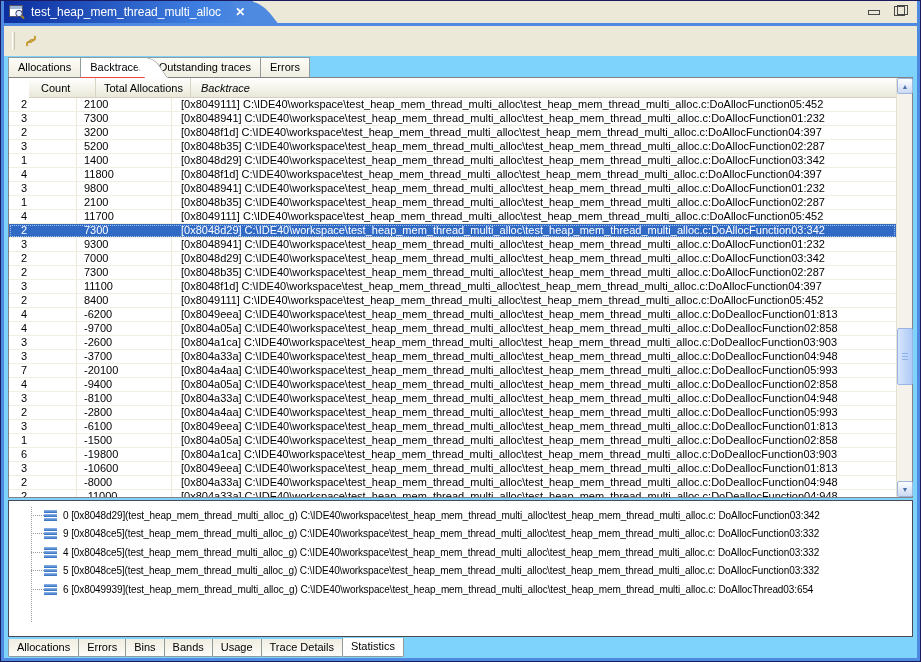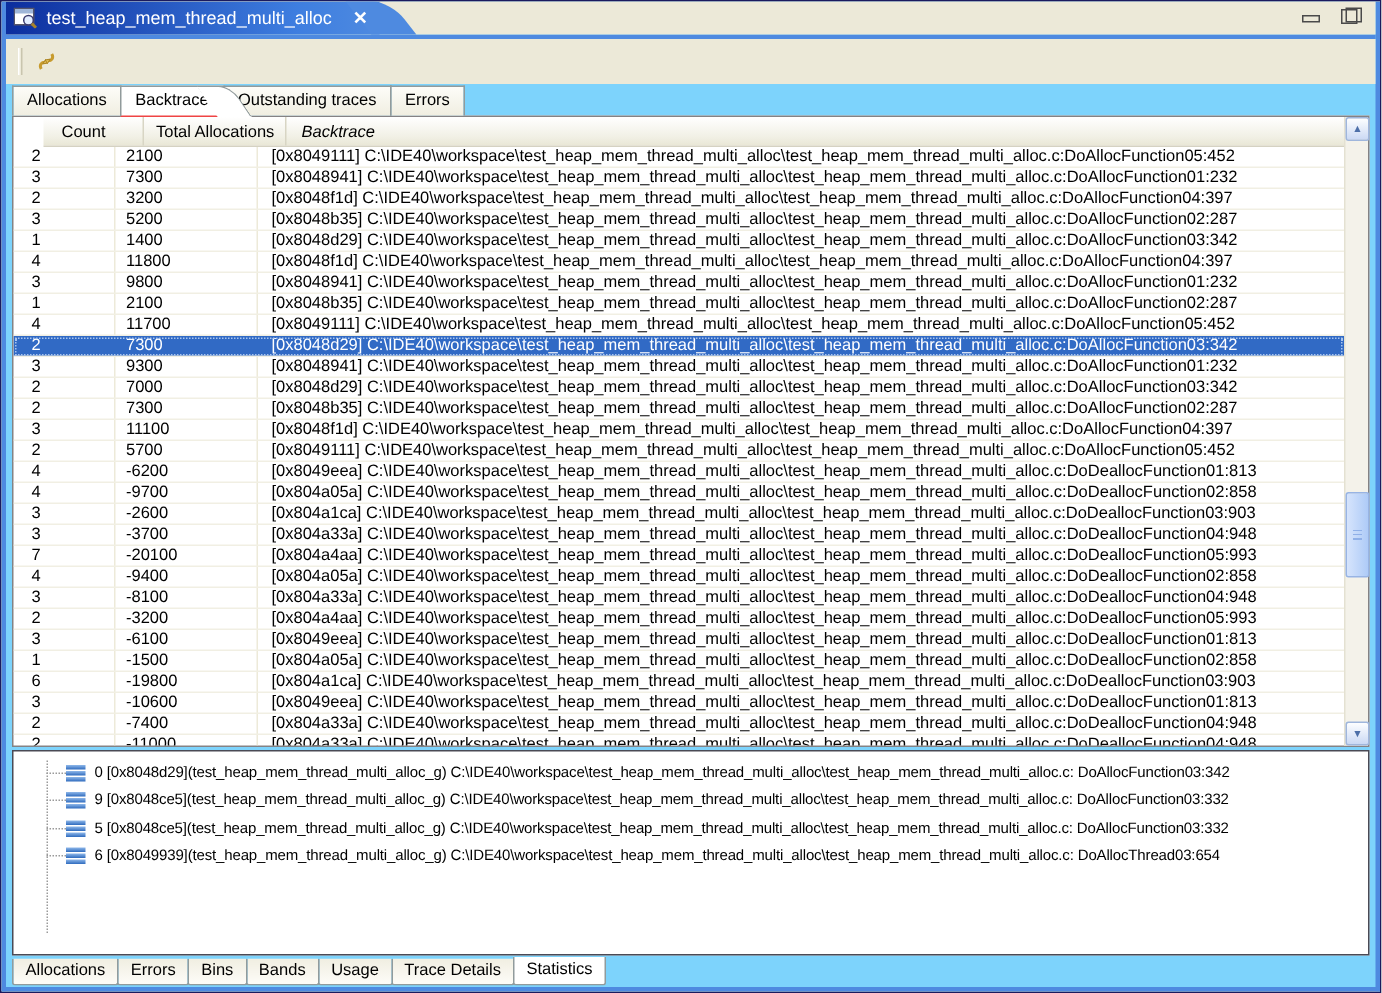--- a/index.html
+++ b/index.html
@@ -252,21 +252,21 @@
               <div class="tcell c-total">7300</div>
               <div class="tcell c-bt">[0x8048b35] C:\IDE40\workspace\test_heap_mem_thread_multi_alloc\test_heap_mem_thread_multi_alloc.c:DoAllocFunction02:287</div>
             </div>
             <div class="trow">
               <div class="tcell c-count">3</div>
               <div class="tcell c-total">11100</div>
               <div class="tcell c-bt">[0x8048f1d] C:\IDE40\workspace\test_heap_mem_thread_multi_alloc\test_heap_mem_thread_multi_alloc.c:DoAllocFunction04:397</div>
             </div>
             <div class="trow">
               <div class="tcell c-count">2</div>
-              <div class="tcell c-total">5700</div>
+              <div class="tcell c-total">8400</div>
               <div class="tcell c-bt">[0x8049111] C:\IDE40\workspace\test_heap_mem_thread_multi_alloc\test_heap_mem_thread_multi_alloc.c:DoAllocFunction05:452</div>
             </div>
             <div class="trow">
               <div class="tcell c-count">4</div>
               <div class="tcell c-total">-6200</div>
               <div class="tcell c-bt">[0x8049eea] C:\IDE40\workspace\test_heap_mem_thread_multi_alloc\test_heap_mem_thread_multi_alloc.c:DoDeallocFunction01:813</div>
             </div>
             <div class="trow">
               <div class="tcell c-count">4</div>
               <div class="tcell c-total">-9700</div>
@@ -292,21 +292,21 @@
               <div class="tcell c-total">-9400</div>
               <div class="tcell c-bt">[0x804a05a] C:\IDE40\workspace\test_heap_mem_thread_multi_alloc\test_heap_mem_thread_multi_alloc.c:DoDeallocFunction02:858</div>
             </div>
             <div class="trow">
               <div class="tcell c-count">3</div>
               <div class="tcell c-total">-8100</div>
               <div class="tcell c-bt">[0x804a33a] C:\IDE40\workspace\test_heap_mem_thread_multi_alloc\test_heap_mem_thread_multi_alloc.c:DoDeallocFunction04:948</div>
             </div>
             <div class="trow">
               <div class="tcell c-count">2</div>
-              <div class="tcell c-total">-3200</div>
+              <div class="tcell c-total">-2800</div>
               <div class="tcell c-bt">[0x804a4aa] C:\IDE40\workspace\test_heap_mem_thread_multi_alloc\test_heap_mem_thread_multi_alloc.c:DoDeallocFunction05:993</div>
             </div>
             <div class="trow">
               <div class="tcell c-count">3</div>
               <div class="tcell c-total">-6100</div>
               <div class="tcell c-bt">[0x8049eea] C:\IDE40\workspace\test_heap_mem_thread_multi_alloc\test_heap_mem_thread_multi_alloc.c:DoDeallocFunction01:813</div>
             </div>
             <div class="trow">
               <div class="tcell c-count">1</div>
               <div class="tcell c-total">-1500</div>
@@ -317,21 +317,21 @@
               <div class="tcell c-total">-19800</div>
               <div class="tcell c-bt">[0x804a1ca] C:\IDE40\workspace\test_heap_mem_thread_multi_alloc\test_heap_mem_thread_multi_alloc.c:DoDeallocFunction03:903</div>
             </div>
             <div class="trow">
               <div class="tcell c-count">3</div>
               <div class="tcell c-total">-10600</div>
               <div class="tcell c-bt">[0x8049eea] C:\IDE40\workspace\test_heap_mem_thread_multi_alloc\test_heap_mem_thread_multi_alloc.c:DoDeallocFunction01:813</div>
             </div>
             <div class="trow">
               <div class="tcell c-count">2</div>
-              <div class="tcell c-total">-7400</div>
+              <div class="tcell c-total">-8000</div>
               <div class="tcell c-bt">[0x804a33a] C:\IDE40\workspace\test_heap_mem_thread_multi_alloc\test_heap_mem_thread_multi_alloc.c:DoDeallocFunction04:948</div>
             </div>
             <div class="trow">
               <div class="tcell c-count">2</div>
               <div class="tcell c-total">-11000</div>
               <div class="tcell c-bt">[0x804a33a] C:\IDE40\workspace\test_heap_mem_thread_multi_alloc\test_heap_mem_thread_multi_alloc.c:DoDeallocFunction04:948</div>
             </div>
           </div>
       </div>
       <div class="vscroll">
@@ -346,20 +346,25 @@
       <div>
           <div class="frame-item">
             <span class="stub"></span>
             <span class="ficon"></span>
             <span class="ftext">0 [0x8048d29](test_heap_mem_thread_multi_alloc_g) C:\IDE40\workspace\test_heap_mem_thread_multi_alloc\test_heap_mem_thread_multi_alloc.c: DoAllocFunction03:342</span>
           </div>
           <div class="frame-item">
             <span class="stub"></span>
             <span class="ficon"></span>
             <span class="ftext">9 [0x8048ce5](test_heap_mem_thread_multi_alloc_g) C:\IDE40\workspace\test_heap_mem_thread_multi_alloc\test_heap_mem_thread_multi_alloc.c: DoAllocFunction03:332</span>
+          </div>
+          <div class="frame-item">
+            <span class="stub"></span>
+            <span class="ficon"></span>
+            <span class="ftext">4 [0x8048ce5](test_heap_mem_thread_multi_alloc_g) C:\IDE40\workspace\test_heap_mem_thread_multi_alloc\test_heap_mem_thread_multi_alloc.c: DoAllocFunction03:332</span>
           </div>
           <div class="frame-item">
             <span class="stub"></span>
             <span class="ficon"></span>
             <span class="ftext">5 [0x8048ce5](test_heap_mem_thread_multi_alloc_g) C:\IDE40\workspace\test_heap_mem_thread_multi_alloc\test_heap_mem_thread_multi_alloc.c: DoAllocFunction03:332</span>
           </div>
           <div class="frame-item">
             <span class="stub"></span>
             <span class="ficon"></span>
             <span class="ftext">6 [0x8049939](test_heap_mem_thread_multi_alloc_g) C:\IDE40\workspace\test_heap_mem_thread_multi_alloc\test_heap_mem_thread_multi_alloc.c: DoAllocThread03:654</span>

